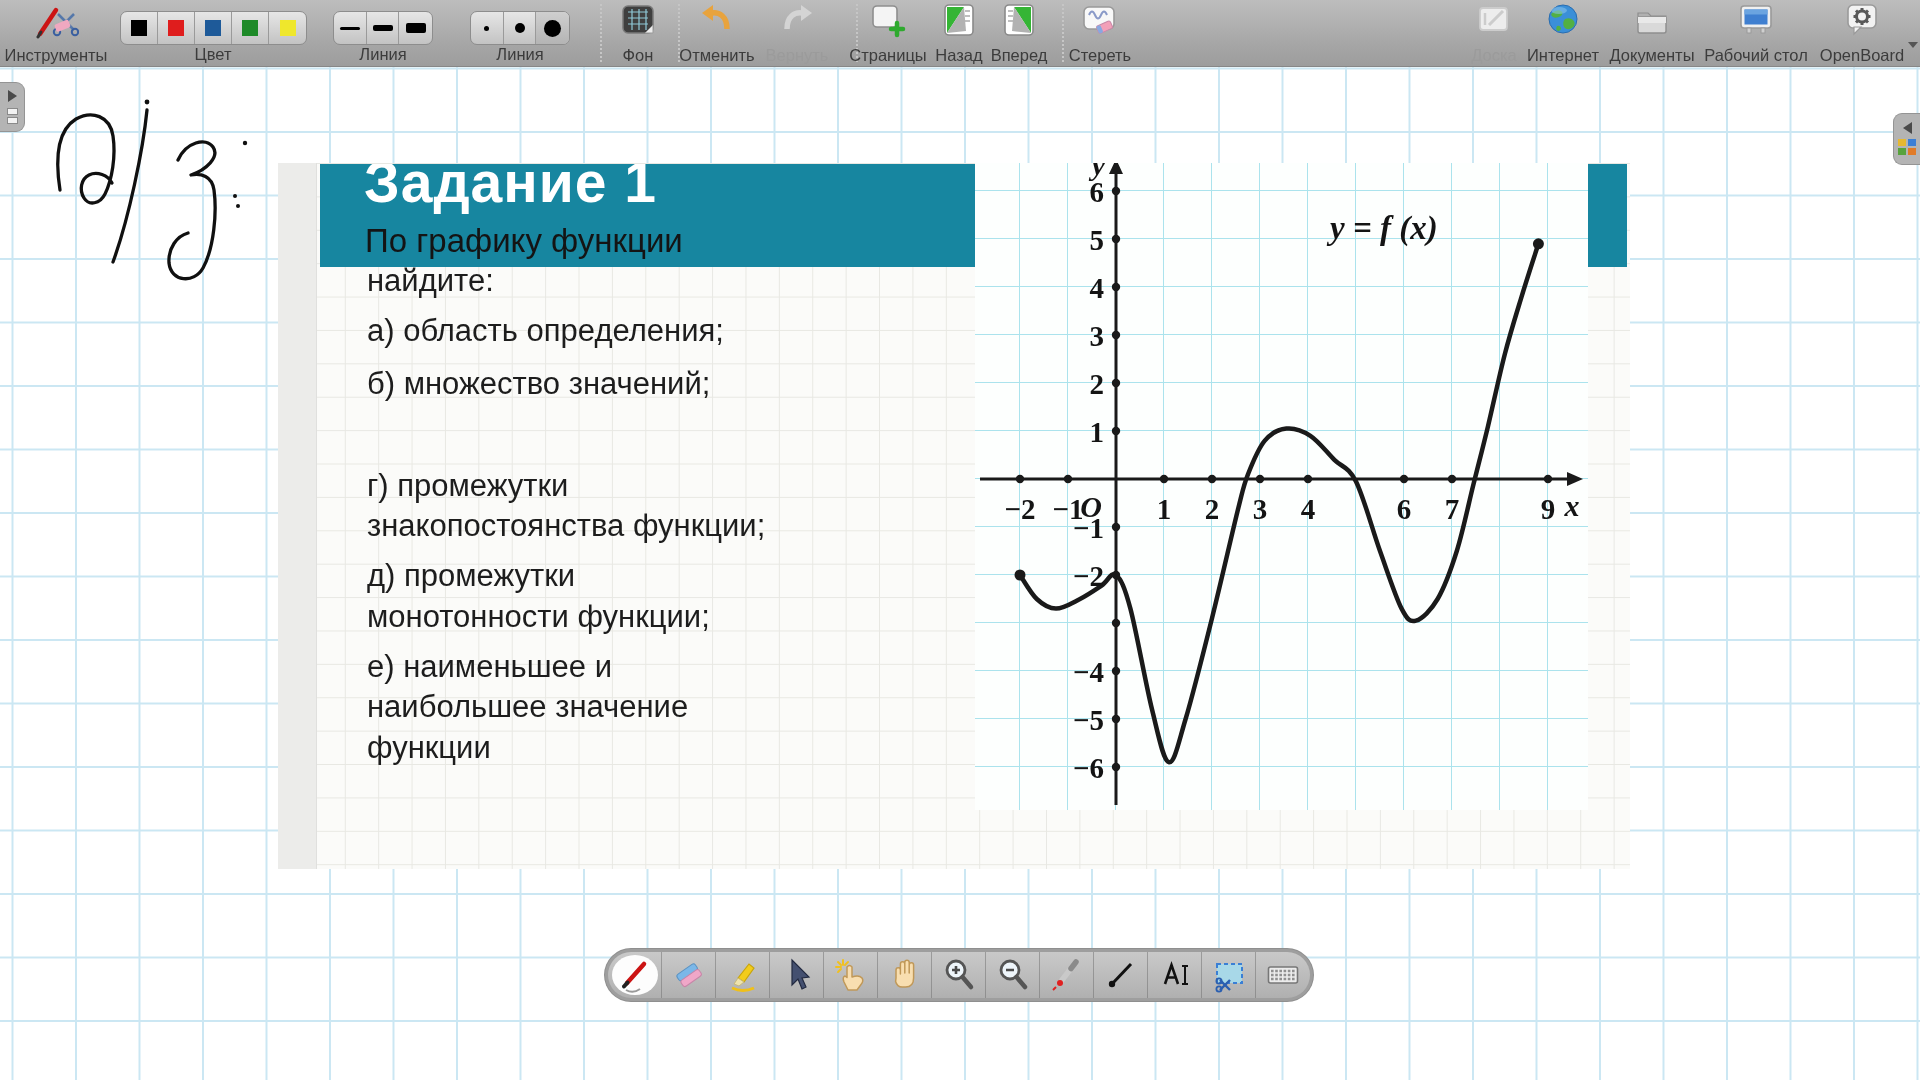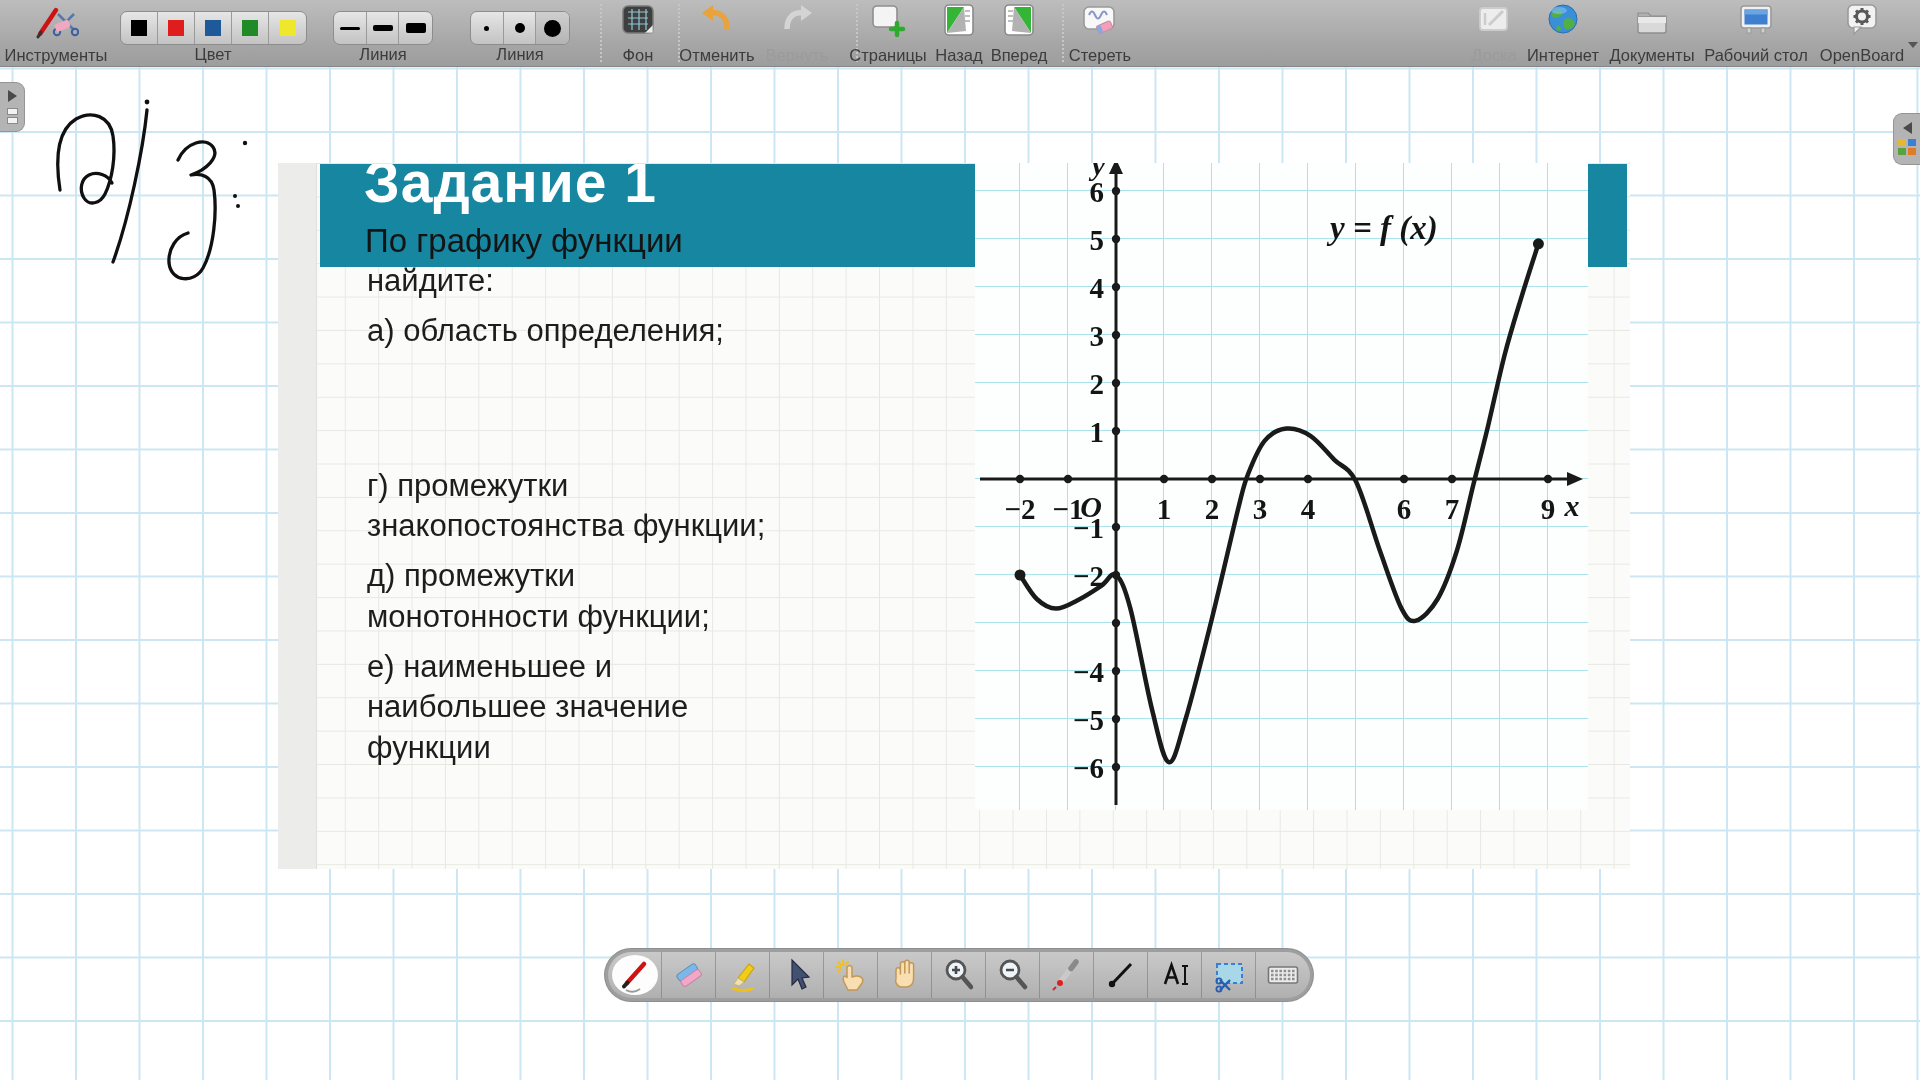--- a/index.html
+++ b/index.html
@@ -311,20 +311,21 @@
   <div id="slide">
     <div id="slide-strip"></div>
 
     <div id="teal-band" style="background: rgb(23, 134, 160);">
       <div id="slide-title">Задание 1</div>
       <div id="slide-subtitle">По графику функции</div>
     </div>
 
     <div class="task-line" style="top:100px">найдите:</div>
     <div class="task-line" style="top:150px">а) область определения;</div>
+    <div class="task-line" style="top:203px">б) множество значений;</div>
     <div class="task-line" style="top:305px">г) промежутки</div>
     <div class="task-line" style="top:345px">знакопостоянства функции;</div>
     <div class="task-line" style="top:395px">д) промежутки</div>
     <div class="task-line" style="top:486px">е) наименьшее и</div>
     <div class="task-line" style="top:436px">монотонности функции;</div>
     <div class="task-line" style="top:526px">наибольшее значение</div>
     <div class="task-line" style="top:567px">функции</div>
 
     <div id="graph">
       <svg width="613" height="647" viewBox="0 0 613 647">

